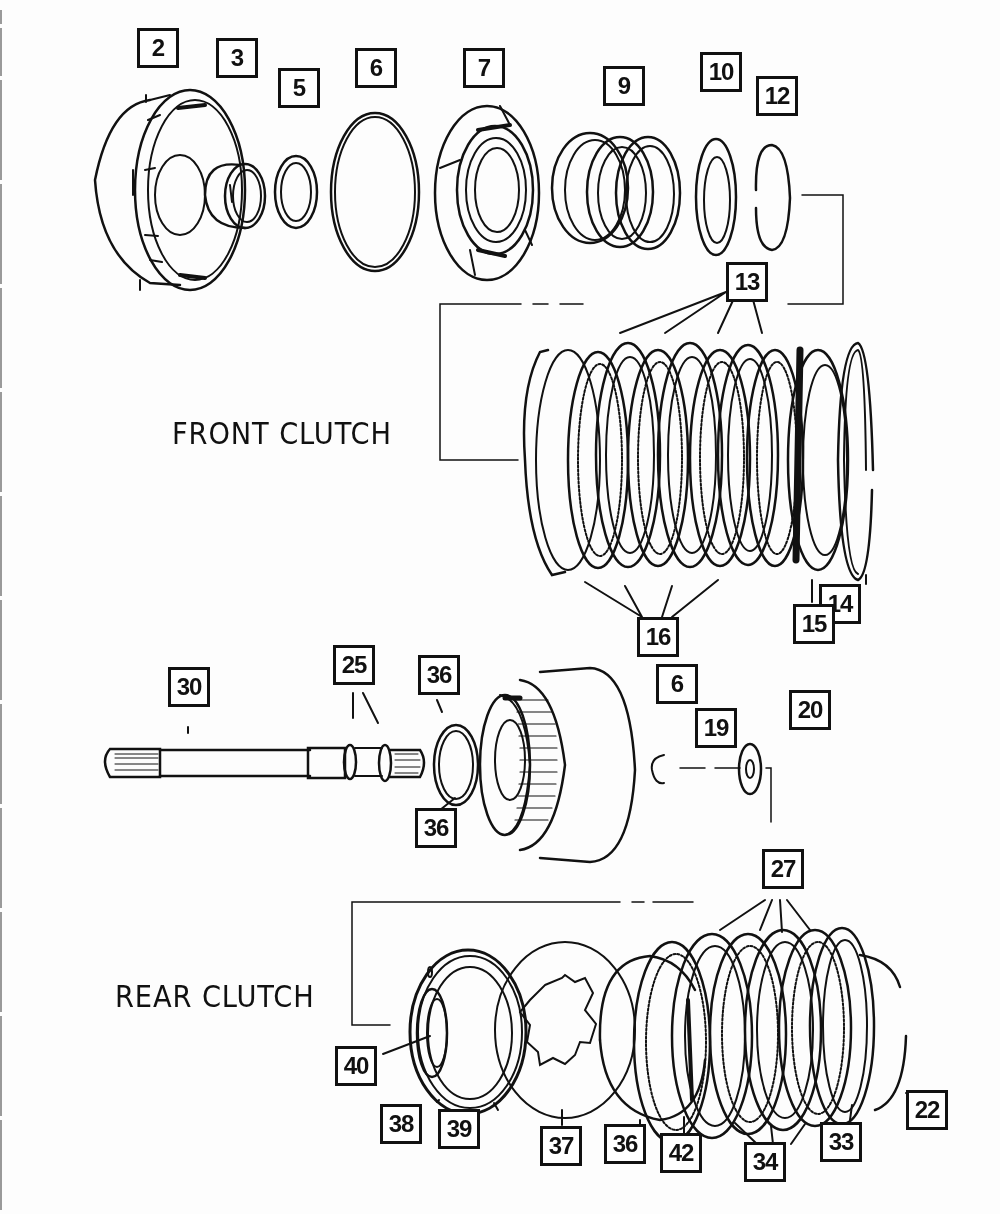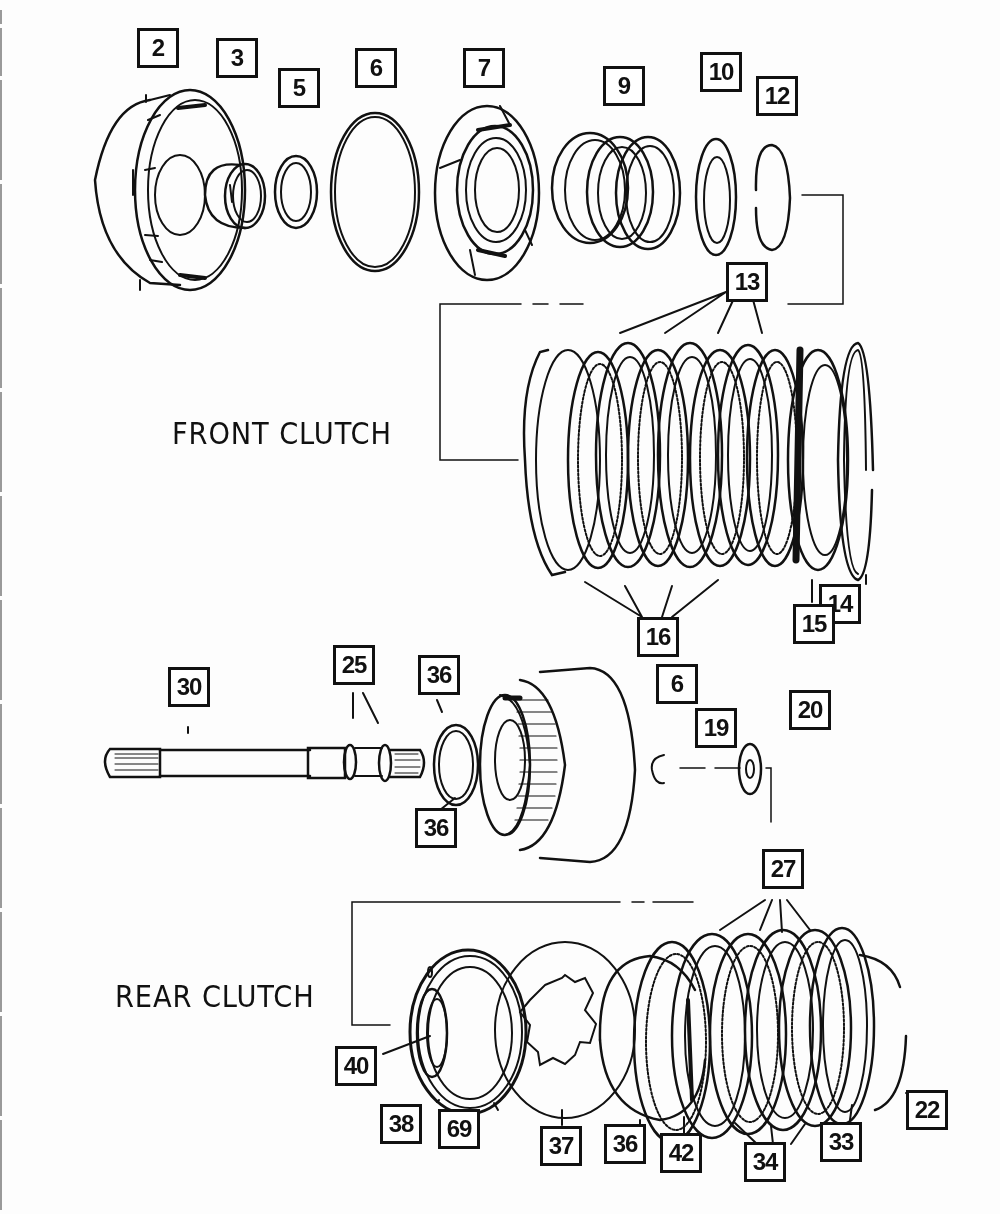--- a/index.html
+++ b/index.html
@@ -254,15 +254,15 @@
 <div class="callout" style="left:415px;top:808px">36</div>
 <div class="callout" style="left:333px;top:645px">25</div>
 <div class="callout" style="left:168px;top:667px">30</div>
 <div class="callout" style="left:762px;top:849px">27</div>
 <div class="callout" style="left:906px;top:1090px">22</div>
 <div class="callout" style="left:820px;top:1122px">33</div>
 <div class="callout" style="left:744px;top:1142px">34</div>
 <div class="callout" style="left:660px;top:1133px">42</div>
 <div class="callout" style="left:604px;top:1124px">36</div>
 <div class="callout" style="left:540px;top:1126px">37</div>
-<div class="callout" style="left:438px;top:1109px">69</div>
+<div class="callout" style="left:438px;top:1109px">39</div>
 <div class="callout" style="left:380px;top:1104px">38</div>
 <div class="callout" style="left:335px;top:1046px">40</div>
 
 </body></html>

